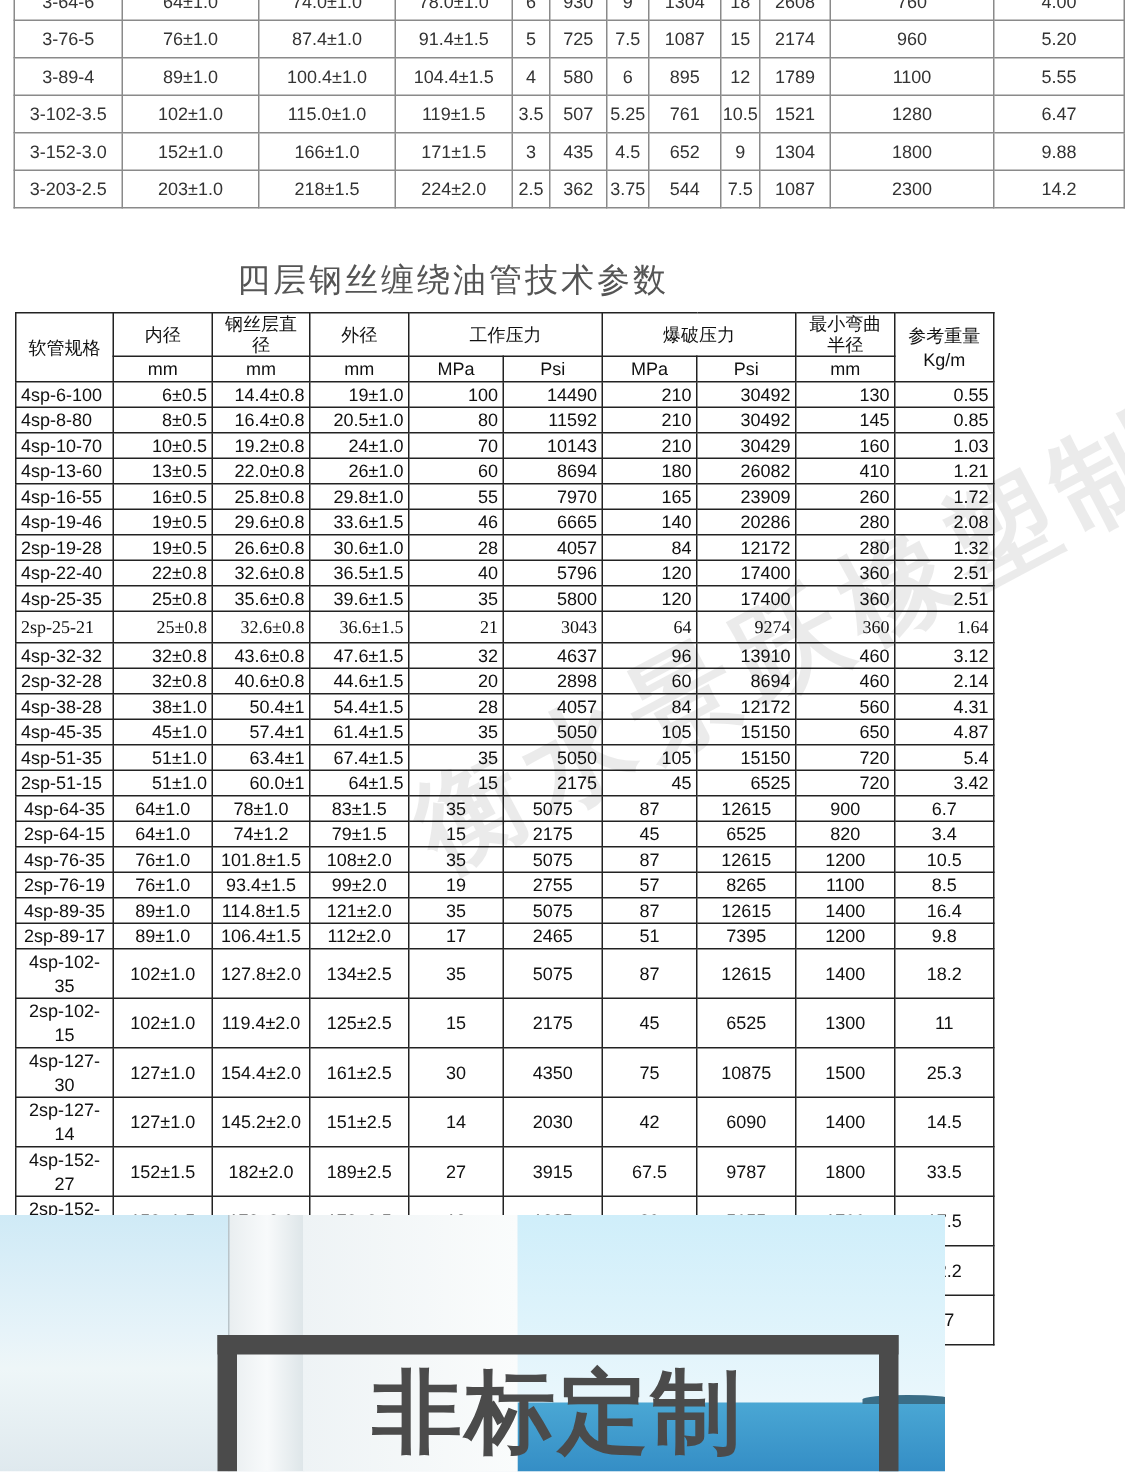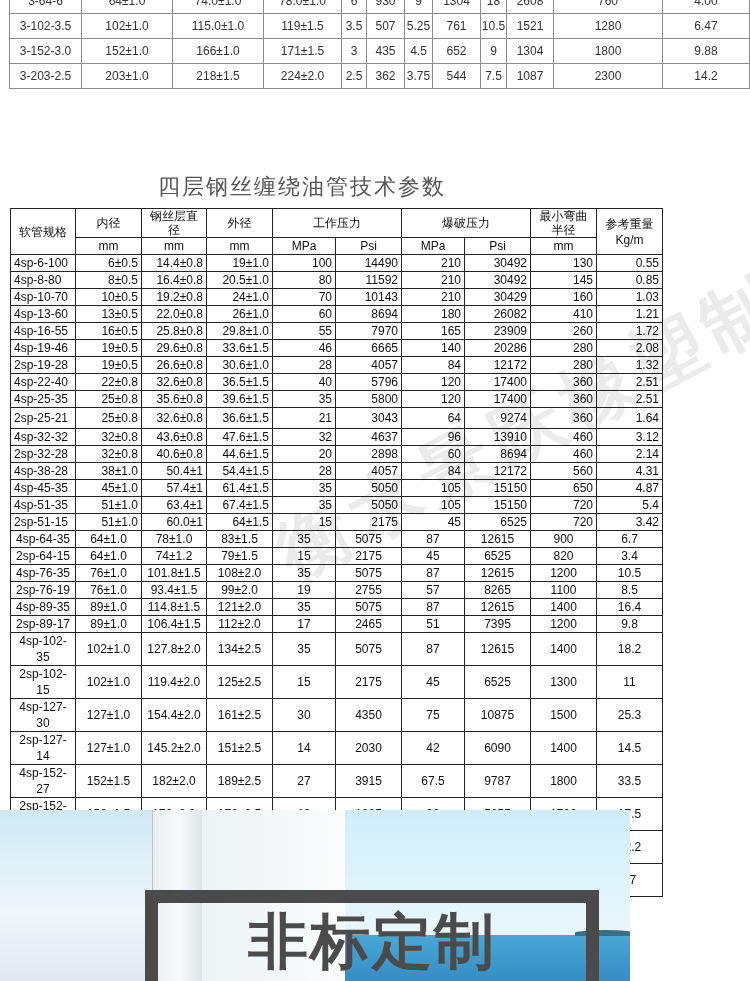--- a/index.html
+++ b/index.html
@@ -11,21 +11,21 @@
 
   #title { position:absolute; left:0; width:604px; top:172px; text-align:center; font-size:22px; color:#555; letter-spacing:2px; font-family:"DejaVu Sans", sans-serif; }
 
   #t2 { position:absolute; left:10px; top:208px; border-collapse:collapse; font-size:12px; color:#111; }
   #t2 td, #t2 th { border:1px solid #222; padding:0 3px; height:16px; line-height:16px; font-weight:normal; }
   #t2 th { text-align:center; font-size:12px; }
   #t2 .hmain { height:20px; line-height:14px; }
   #t2 tr.a td { text-align:right; }
   #t2 tr.a td:first-child { text-align:left; }
   #t2 tr.b td { text-align:center; }
-  #t2 tr.tall td { height:20px; }
+  #t2 tr.tall td { height:20px;font-family:Liberation Serif, serif; }
 
   .wm { position:absolute; left:250px; top:380px; font-size:72px; color:rgba(0,0,0,0.08); transform:rotate(-28deg); white-space:nowrap; pointer-events:none; font-family:"DejaVu Sans", sans-serif; font-weight:bold; letter-spacing:8px; }
 
   #banner { position:absolute; left:0; top:810px; width:630px; height:171px; overflow:hidden;
     background:linear-gradient(180deg,#cfeaf6 0%,#e6f3f9 45%,#eef6f8 60%,#dfe9ee 100%); }
   #banner .sea { position:absolute; left:345px; top:125px; width:375px; height:60px; background:linear-gradient(180deg,#4aa7d4 0%,#2e86c1 100%); }
   #banner .sky { position:absolute; left:345px; top:0; width:375px; height:125px; background:linear-gradient(180deg,#cfeefa,#eaf7fc); }
   #banner .frame1 { position:absolute; left:152px; top:0; width:50px; height:171px; background:linear-gradient(90deg,#e9eef0,#f8fafb,#dde5e8); border-left:1px solid #b9c4c9; }
   #banner .frame2 { position:absolute; left:202px; top:0; width:143px; height:171px; background:linear-gradient(90deg,#eef3f5,#fafcfc); }
   #banner .frame3 { position:absolute; left:718px; top:0; width:32px; height:171px; background:linear-gradient(90deg,#c9d8dd,#e8eff1); }
@@ -58,20 +58,48 @@
         <td>74.0±1.0</td>
         <td>78.0±1.0</td>
         <td>6</td>
         <td>930</td>
         <td>9</td>
         <td>1304</td>
         <td>18</td>
         <td>2608</td>
         <td>760</td>
         <td>4.00</td>
+      </tr>
+      <tr>
+        <td>3-76-5</td>
+        <td>76±1.0</td>
+        <td>87.4±1.0</td>
+        <td>91.4±1.5</td>
+        <td>5</td>
+        <td>725</td>
+        <td>7.5</td>
+        <td>1087</td>
+        <td>15</td>
+        <td>2174</td>
+        <td>960</td>
+        <td>5.20</td>
+      </tr>
+      <tr>
+        <td>3-89-4</td>
+        <td>89±1.0</td>
+        <td>100.4±1.0</td>
+        <td>104.4±1.5</td>
+        <td>4</td>
+        <td>580</td>
+        <td>6</td>
+        <td>895</td>
+        <td>12</td>
+        <td>1789</td>
+        <td>1100</td>
+        <td>5.55</td>
       </tr>
       <tr>
         <td>3-102-3.5</td>
         <td>102±1.0</td>
         <td>115.0±1.0</td>
         <td>119±1.5</td>
         <td>3.5</td>
         <td>507</td>
         <td>5.25</td>
         <td>761</td>

